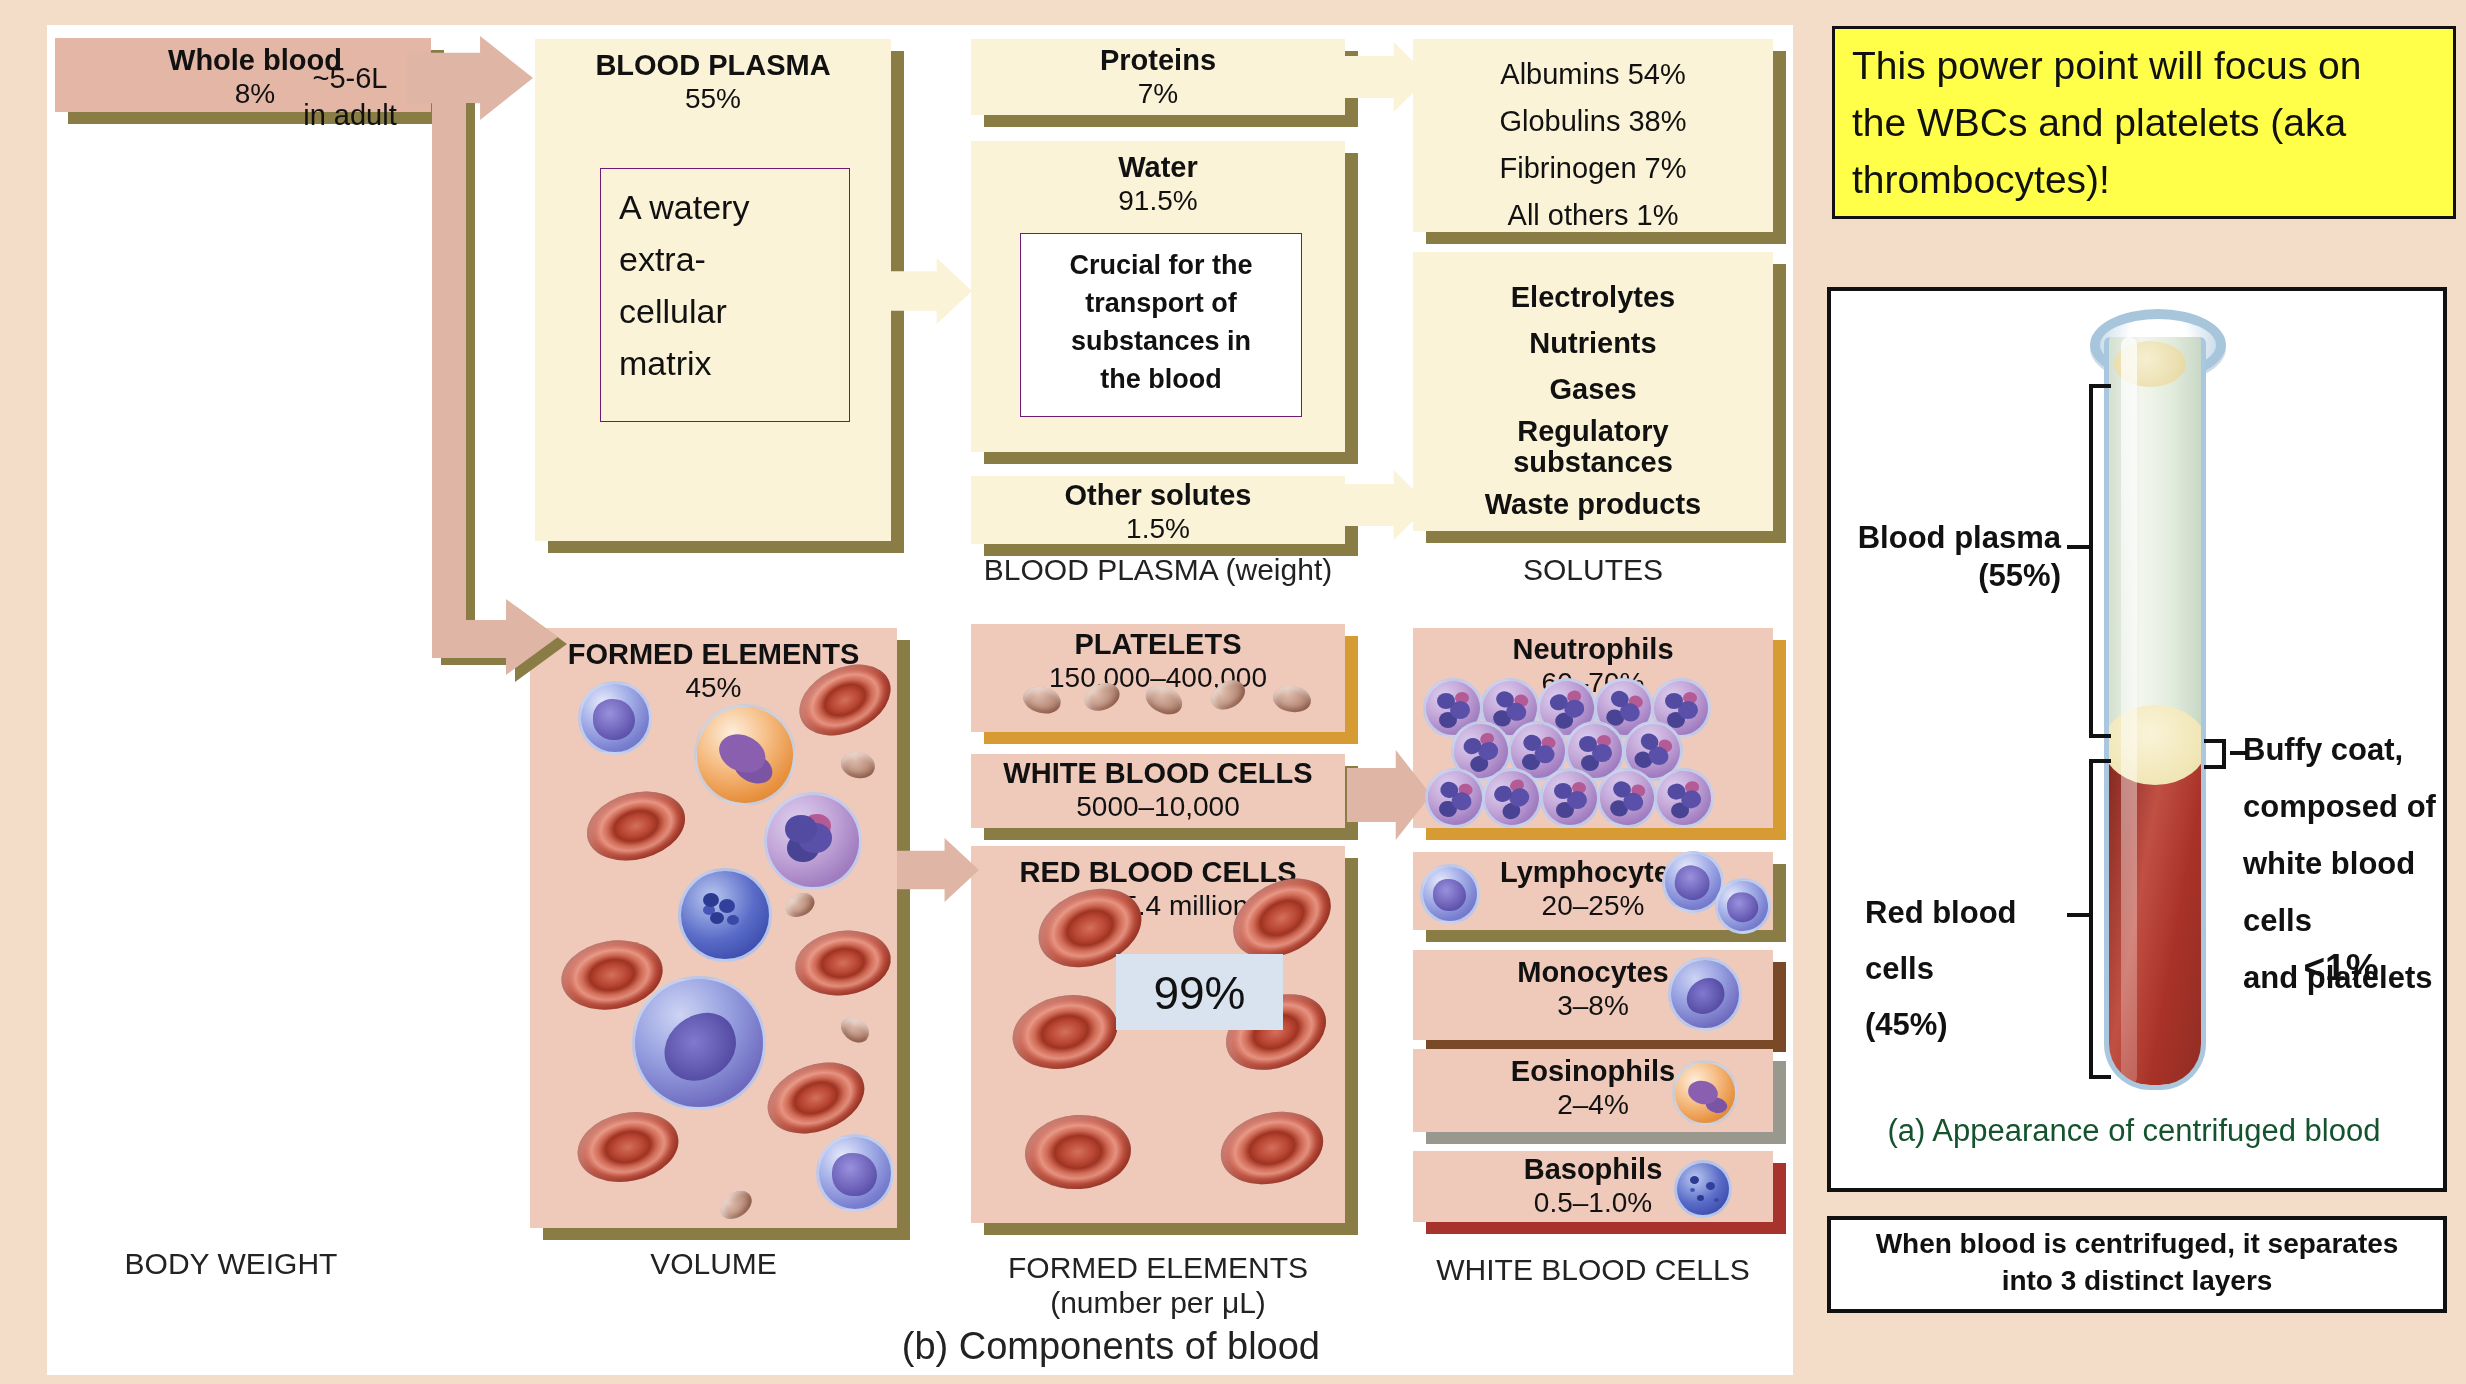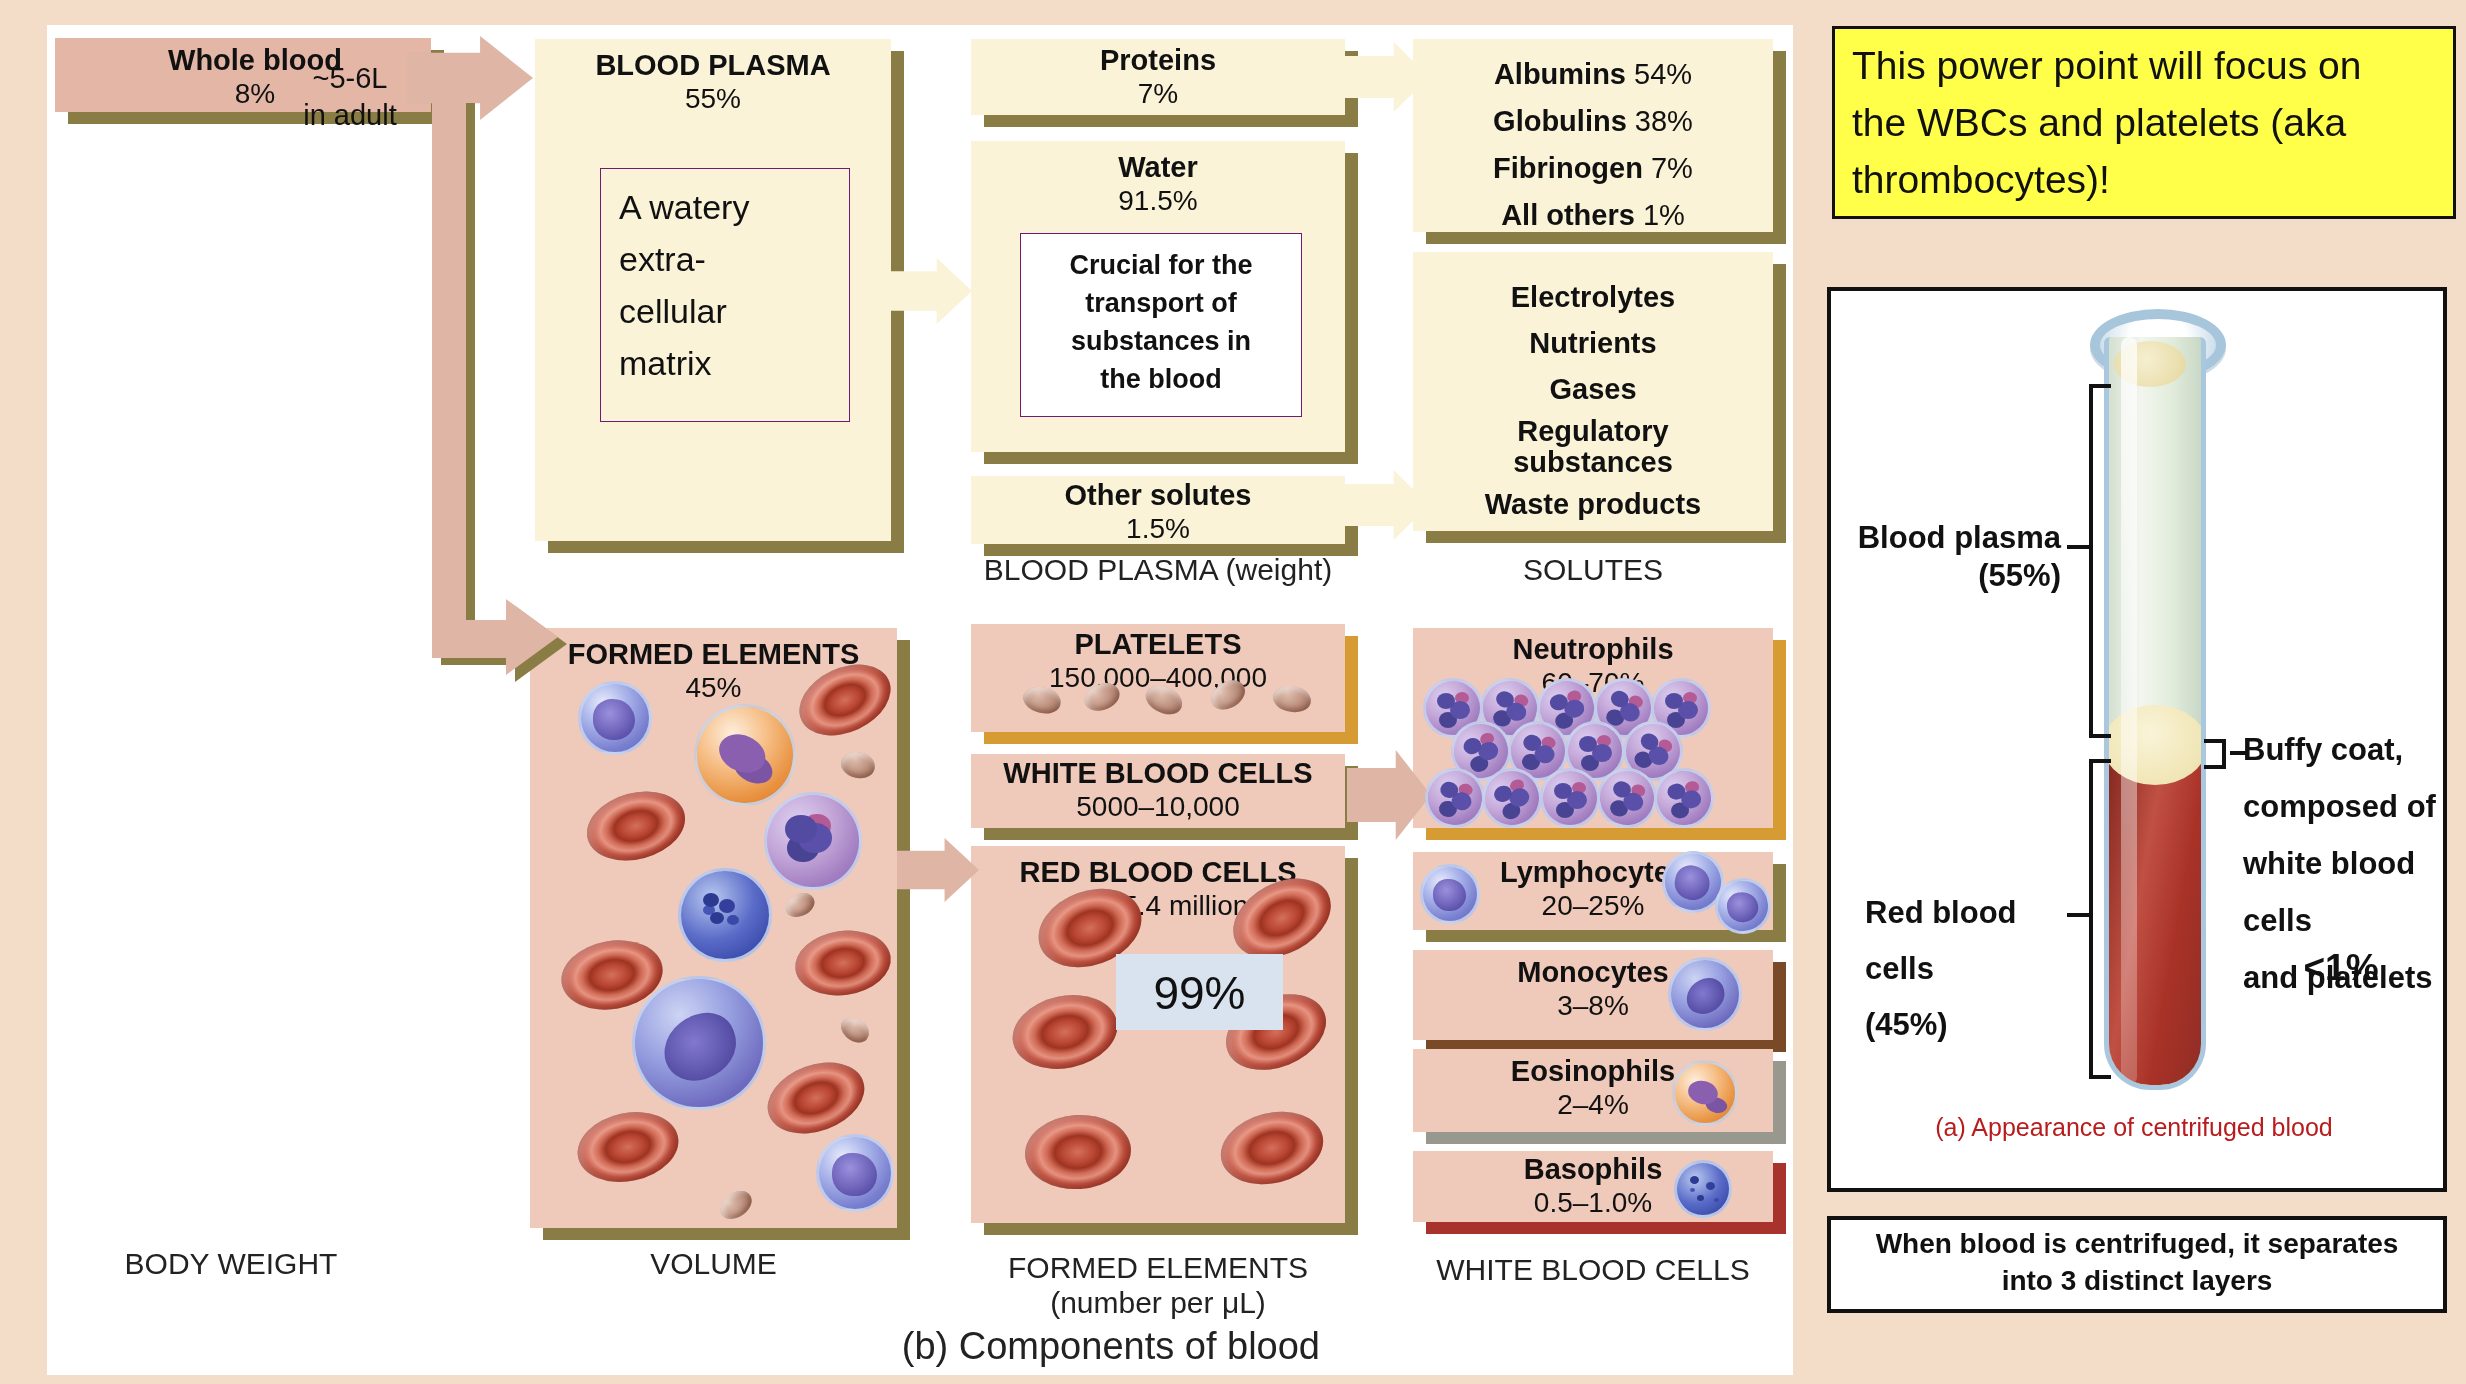--- a/index.html
+++ b/index.html
@@ -34,21 +34,21 @@
   
   .inner-note{position:absolute;border:1px solid #701a75;z-index:2;}
   .watery{left:600px;top:168px;width:230px;height:240px;font-size:34px;line-height:52px;padding:12px 0 0 18px;background:transparent;}
   .crucial{left:1020px;top:233px;width:280px;height:170px;background:#ffffff;font-weight:bold;font-size:27px;line-height:38px;text-align:center;padding-top:12px;}
   .overlay99{position:absolute;left:1116px;top:954px;width:167px;height:76px;background:#d9e3ef;z-index:4;
              font-size:46px;text-align:center;line-height:78px;}
 
   
   .list{position:absolute;left:0;right:0;display:flex;flex-direction:column;align-items:center;}
   .row29{font-size:29px;line-height:47px;text-align:center;}
-  .nm{font-weight:bold;}
+  .nm{font-weight:normal;}
   .pc{font-weight:normal;}
   .elist{top:26px;gap:7px;}
   .elist .item{font-weight:bold;font-size:29px;line-height:39px;text-align:center;}
   .elist .item.two{line-height:31px;}
 
   
   .arrow{position:absolute;z-index:2;filter:drop-shadow(9px 8px 0 #8a7c45);}
   .arrow-pink{background:#dfb5a5;}
   .arrow-cream{background:#faf3d8;}
   .arr-right{clip-path:polygon(0 20%,58% 20%,58% 0,100% 50%,58% 100%,58% 80%,0 80%);}
@@ -92,21 +92,21 @@
   .tube-body{position:absolute;left:273px;top:46px;width:92px;height:748px;border:5px solid #a9c8df;border-top:none;
     border-radius:6px 6px 46px 46px;background:linear-gradient(90deg,#d4e0d0,#f2f6ee 35%,#e2ecdc 68%,#c9d8c6);overflow:hidden;}
   .tube-shine{position:absolute;left:12px;top:0;width:16px;height:100%;background:linear-gradient(rgba(255,255,255,.75),rgba(255,255,255,.2));border-radius:10px;}
   .tube-meniscus{position:absolute;left:5px;top:4px;width:72px;height:46px;background:radial-gradient(circle at 45% 40%,#f6efcf,#e9dcA7 75%,#dfd092);border-radius:50%;opacity:.95;}
   .tube-blood{position:absolute;left:-5px;top:415px;width:102px;height:333px;background:linear-gradient(100deg,#7e241d,#c05043 38%,#a93227 65%,#8e2d25);border-radius:0 0 46px 46px;}
   .tube-buffy{position:absolute;left:-6px;top:368px;width:104px;height:80px;background:radial-gradient(circle at 45% 35%,#faf4d8,#f0e5b4 70%,#e4d79e);border-radius:50%;}
   .tube-rim{position:absolute;left:259px;top:18px;width:116px;height:52px;border:10px solid #a7c6dc;border-radius:50%;
     background:radial-gradient(circle at 50% 38%,#ffffff 42%,#d7e5ef 78%,#c2d6e5);box-shadow:0 3px 0 rgba(130,160,185,.4);}
   .blk{position:absolute;background:#111;}
   .tube-label{position:absolute;font-weight:bold;font-size:31px;line-height:57px;color:#111;}
-  .tube-caption{position:absolute;left:10px;top:822px;width:586px;text-align:center;font-size:25px;color:#b91c1c;}
+  .tube-caption{position:absolute;left:10px;top:822px;width:586px;text-align:center;font-size:31px;color:#14532d;}
 
   .caption-b{left:620px;top:1328px;width:700px;font-size:38px;text-align:right;z-index:2;}
   #cells-layer{position:absolute;left:0;top:0;width:2466px;height:1384px;z-index:3;pointer-events:none;}
 </style>
 </head>
 <body>
 
 <div id="slide">
 
   <div class="abs main-panel"></div>

